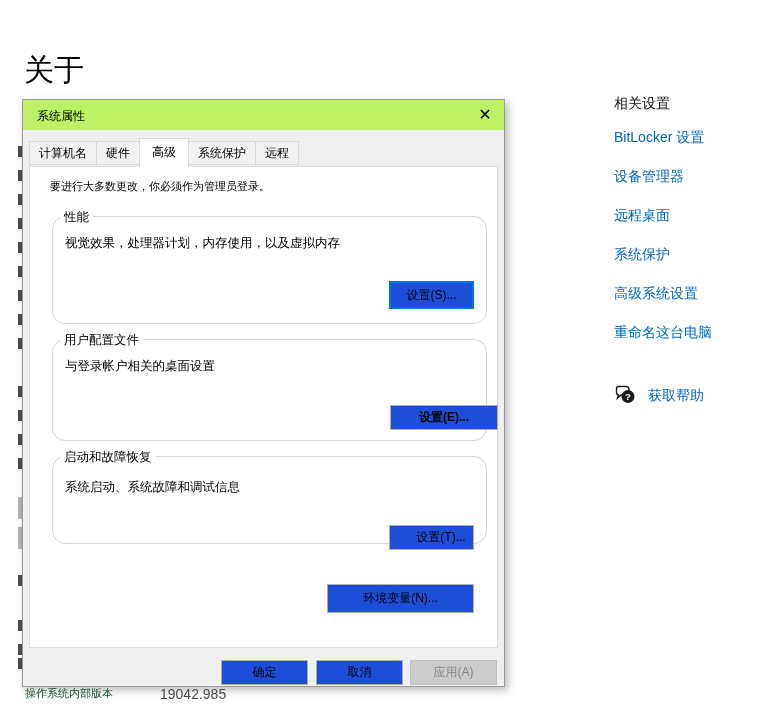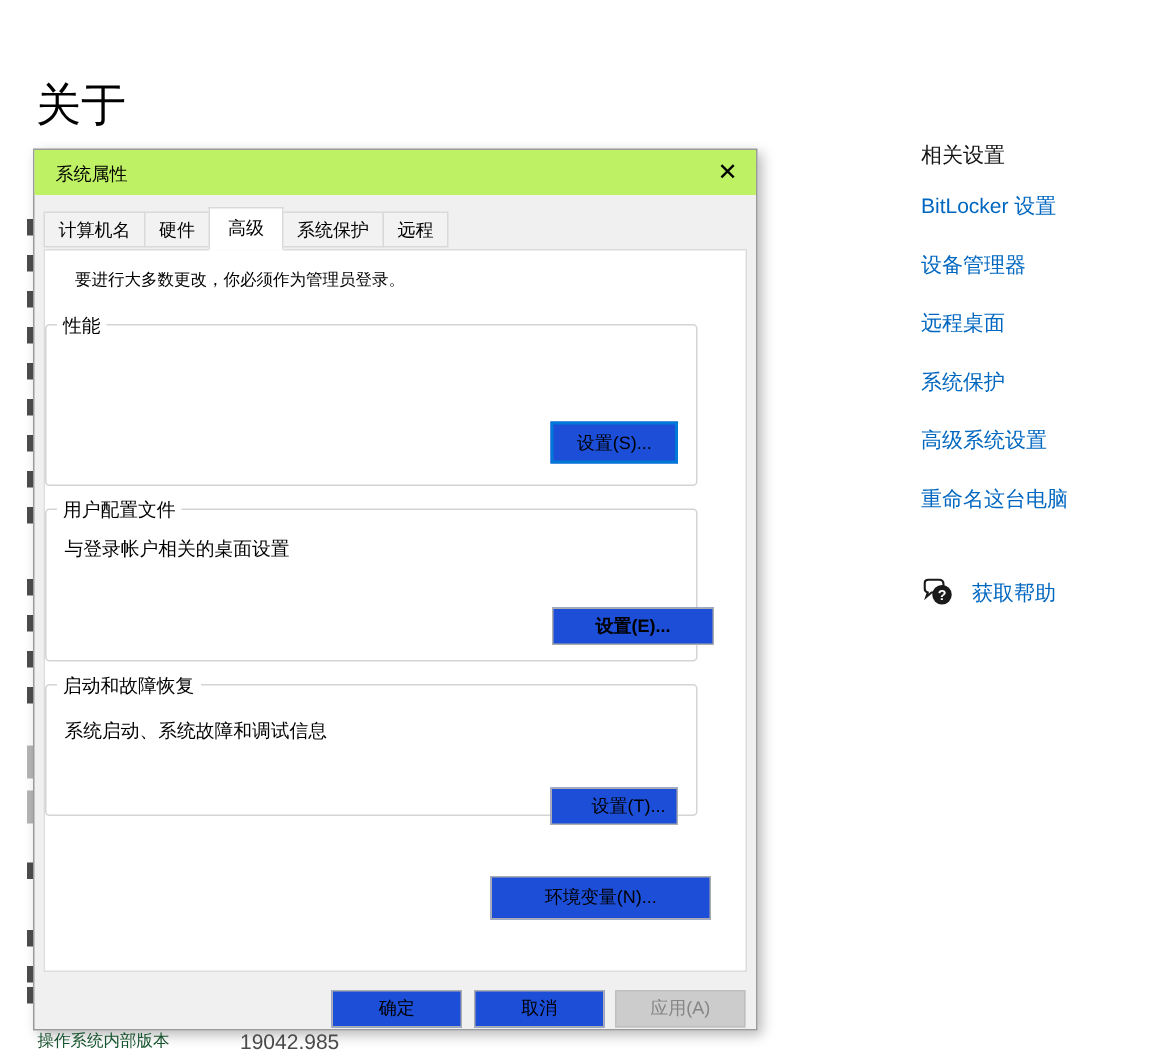--- a/index.html
+++ b/index.html
@@ -38,22 +38,22 @@
     height:29px; line-height:26px; background:#fff; position:relative; z-index:4;
     border-bottom:1px solid #fff; padding:0 12px;
   }
   
   .pane {
     position:absolute; left:6px; top:66px; width:469px; height:482px;
     background:#fff; border:1px solid #dcdcdc;
   }
   .admin-note { position:absolute; left:20px; top:12px; font-size:11px; }
   .groupbox {
-    position:absolute; left:0; width:435px;
-    border:1px solid #d4d4d4; border-radius:3px; background:#fff;
+    position:absolute; left:22px; width:435px;
+    border:1px solid #d4d4d4; border-radius:13px; background:#fff;
   }
   .groupbox-label {
     position:absolute; left:7px; top:-8px; background:#fff; padding:0 4px; font-size:12.5px;
   }
   .group-desc { position:absolute; left:12px; font-size:12.5px; }
   .win-btn {
     position:absolute; background:#1d4ed8; border:1px solid #adadad;
     font-size:12px; font-family:"Liberation Sans", sans-serif;
     color:#000; cursor:pointer; text-align:center;
   }
@@ -115,20 +115,21 @@
     <div class="tab active">高级</div>
     <div class="tab">系统保护</div>
     <div class="tab">远程</div>
   </div>
 
   <div class="pane">
     <div class="admin-note">要进行大多数更改，你必须作为管理员登录。</div>
 
     <div class="groupbox g1">
       <span class="groupbox-label">性能</span>
+      <span class="group-desc" style="top:18px">视觉效果，处理器计划，内存使用，以及虚拟内存</span>
       <button class="win-btn focused" style="left:336px; top:64px; width:85px; height:28px;">设置(S)...</button>
     </div>
 
     <div class="groupbox g2">
       <span class="groupbox-label">用户配置文件</span>
       <span class="group-desc" style="top:18px">与登录帐户相关的桌面设置</span>
       <button class="win-btn" style="left:337px; top:65px; width:108px; height:25px;font-weight:bold;">设置(E)...</button>
     </div>
 
     <div class="groupbox g3">

